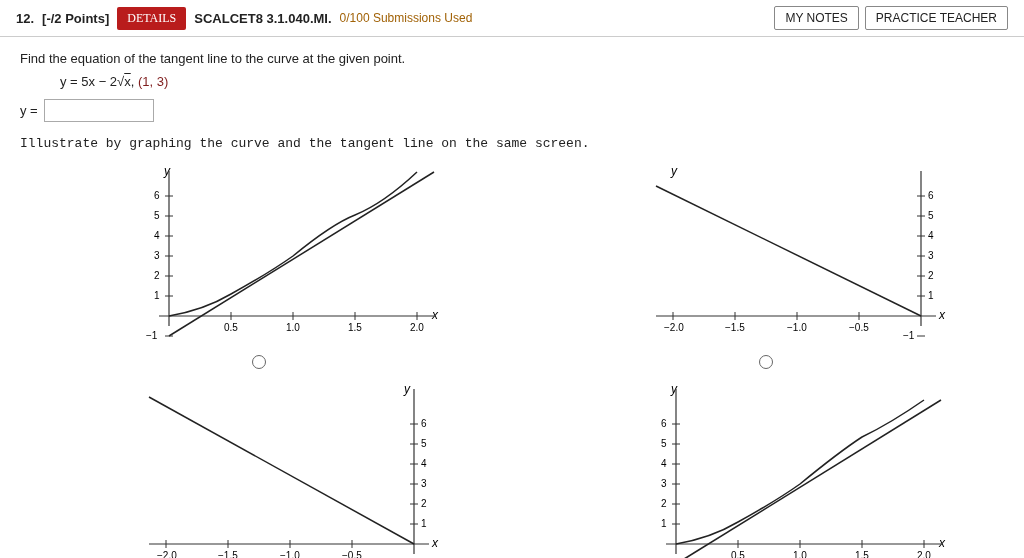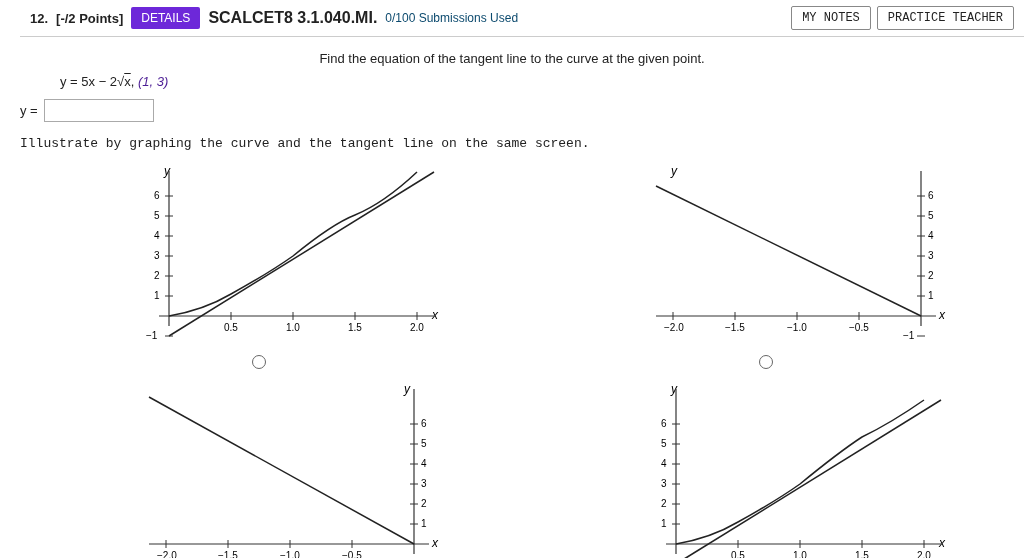--- a/index.html
+++ b/index.html
@@ -2,85 +2,82 @@
 <html><head>
   <meta charset="utf-8">
   <style>
     * { box-sizing: border-box; margin: 0; padding: 0; }
     body { font-family: Arial, sans-serif; font-size: 13px; background: #fff; color: #222; }
 
     
     .header {
       display: flex;
       align-items: center;
-      padding: 6px 10px;
+      padding: 6px 16px;
       border-bottom: 1px solid #ccc;
       background: #fff;
-      margin-left: 20px;
     }
     .header-left {
       flex: 1;
       display: flex;
       align-items: center;
       gap: 8px;
     }
     .question-num {
       font-weight: bold;
       font-size: 13px;
     }
     .details-btn {
-      background: #6d28d9;
+      background: #b91c1c;
       color: #fff;
       border: none;
       padding: 4px 10px;
       font-size: 12px;
       cursor: pointer;
       border-radius: 2px;
+      font-family: Liberation Serif, serif;
     }
     .scalcet-label {
       font-weight: bold;
-      font-size: 16px;
+      font-size: 13px;
       text-align: right;
     }
     .submissions {
       font-size: 12px;
-      color: #0c4a6e;
+      color: #a16207;
     }
     .header-right {
       display: flex;
       gap: 6px;
     }
     .header-btn {
       background: #fff;
       border: 1px solid #888;
       padding: 4px 10px;
       font-size: 12px;
       cursor: pointer;
       border-radius: 2px;
       color: #222;
-      font-family: Liberation Mono, monospace;
     }
 
     
     .content {
       padding: 14px 20px 10px 20px;
     }
     .problem-text {
       font-size: 13px;
       margin-bottom: 8px;
-      text-align: center;
     }
     .equation-line {
       font-size: 13px;
       margin-bottom: 10px;
       margin-left: 40px;
     }
     .eq-highlight {
-      color: #4c1d95;
-      font-style: italic;
+      color: #7f1d1d;
     }
     .input-row {
       display: flex;
       align-items: center;
       margin-bottom: 14px;
     }
     .y-label {
       font-size: 13px;
       margin-right: 6px;
     }

